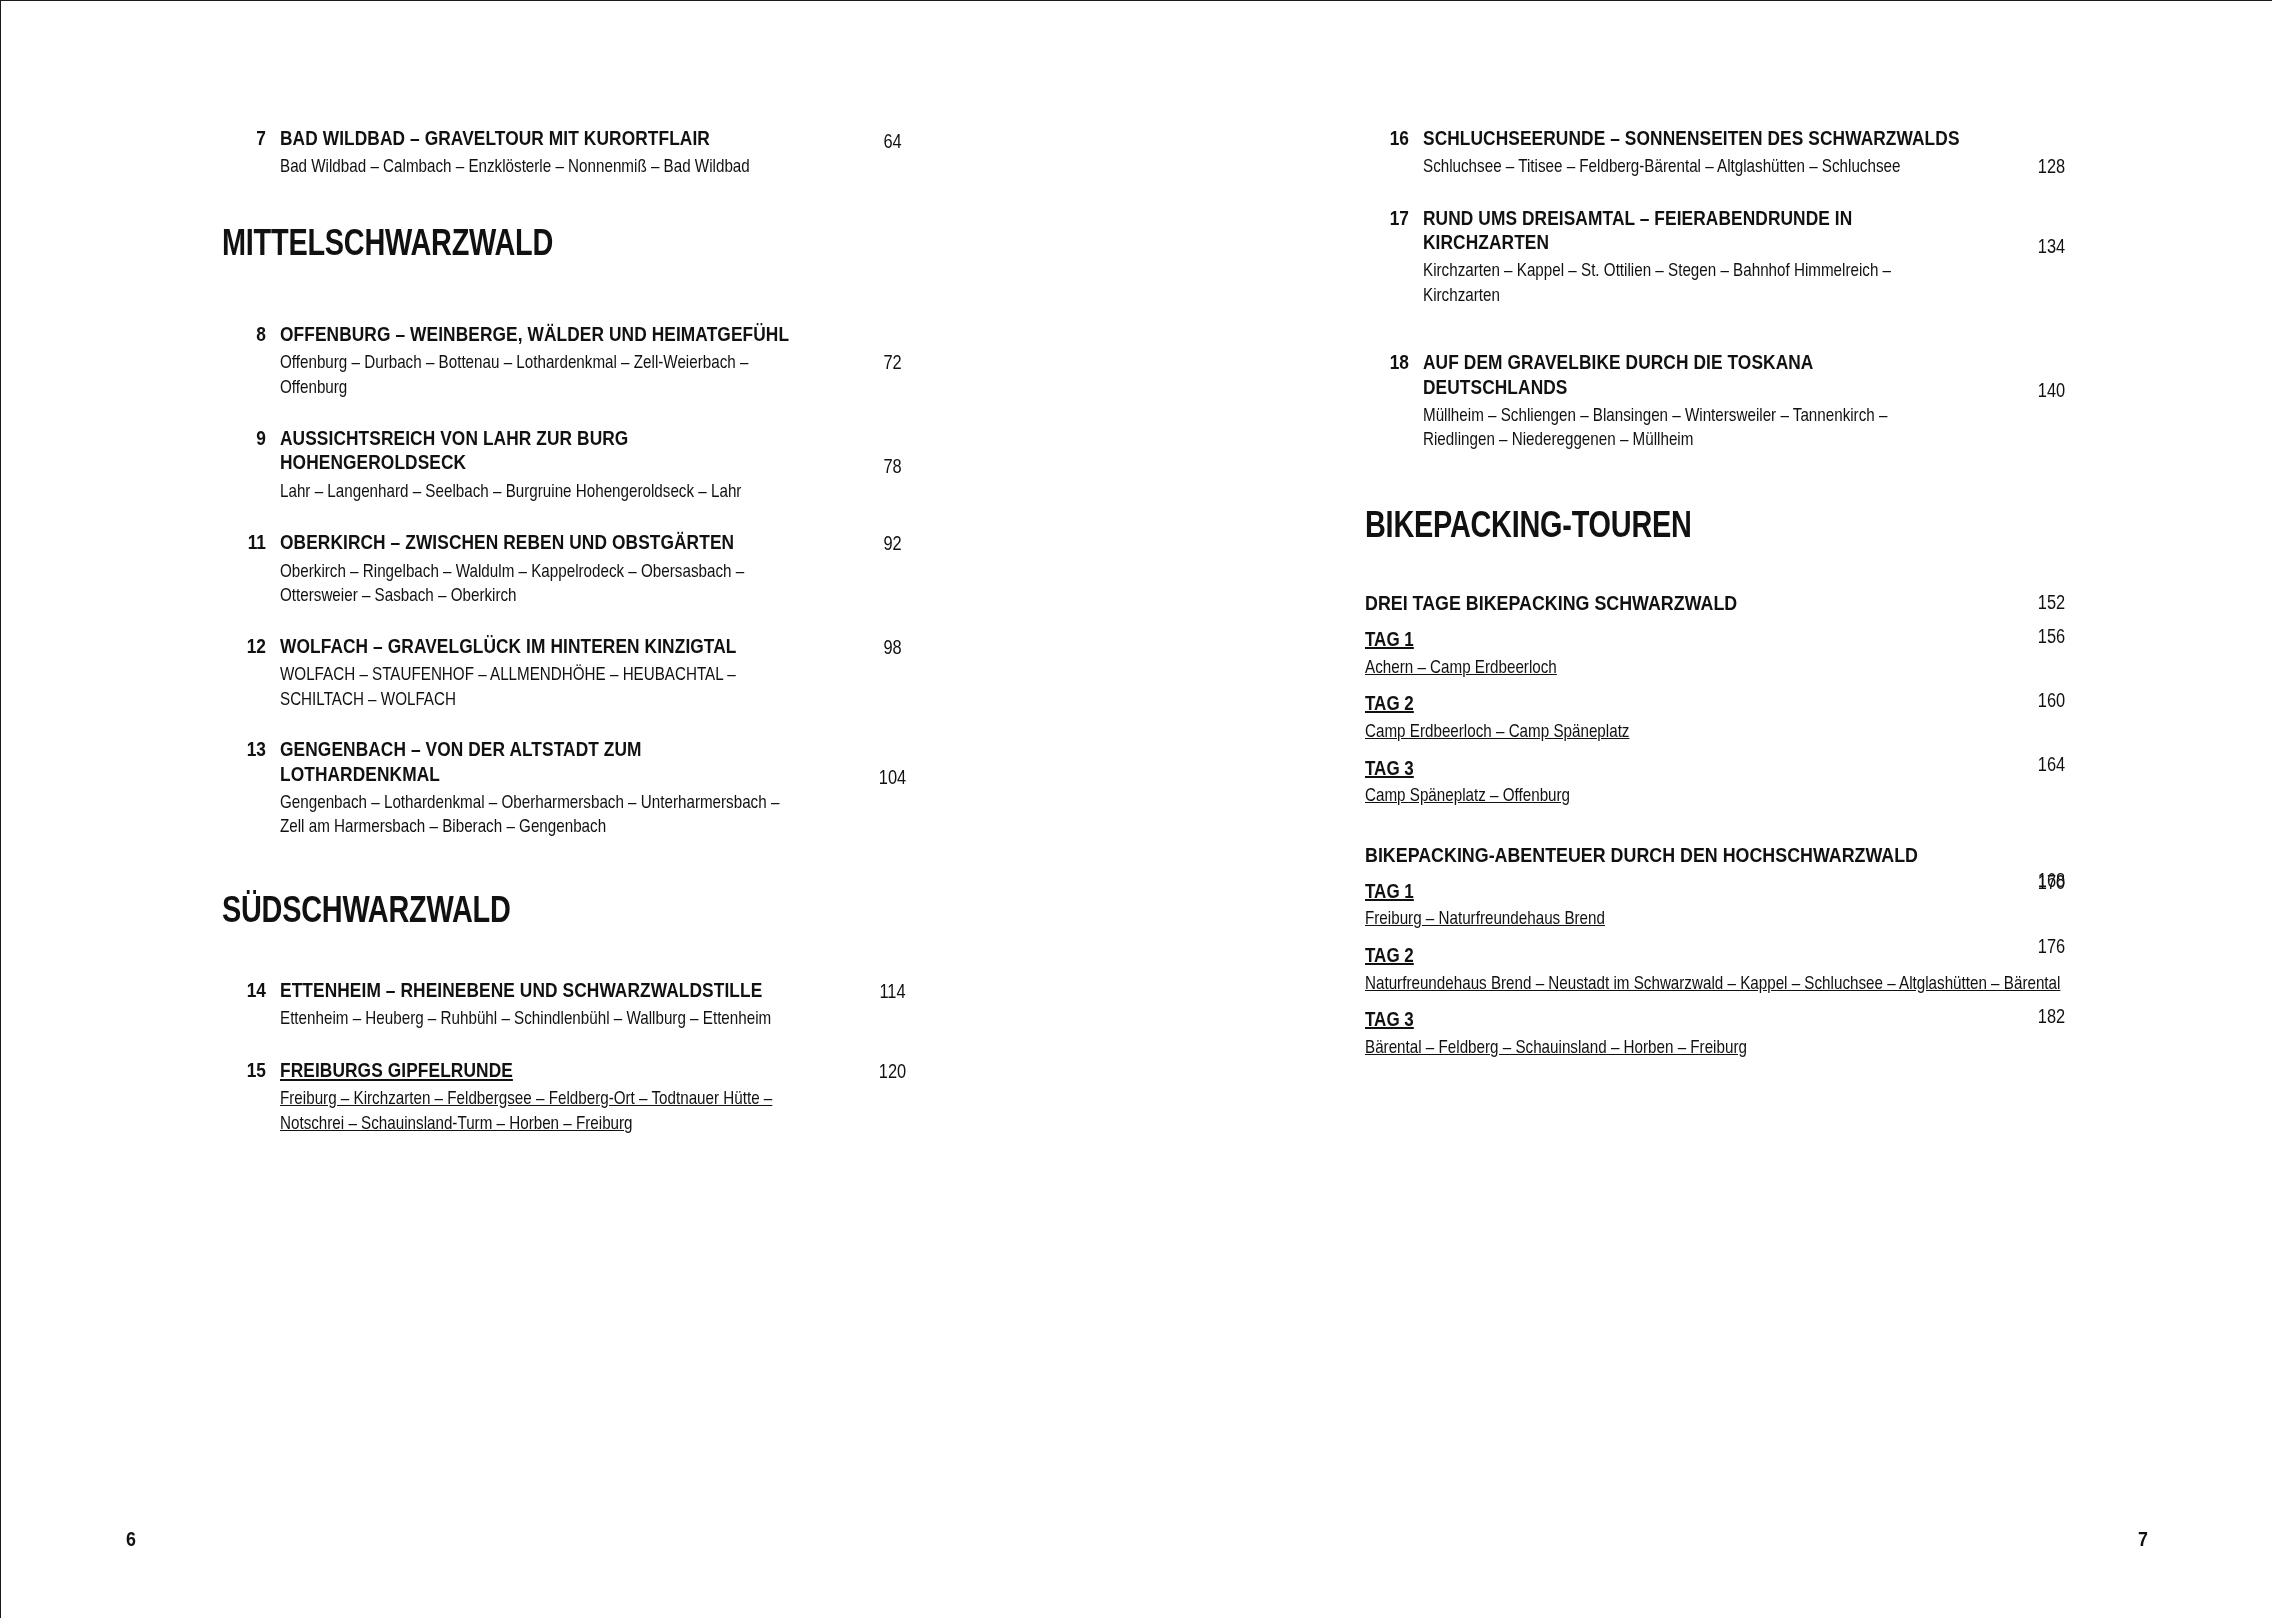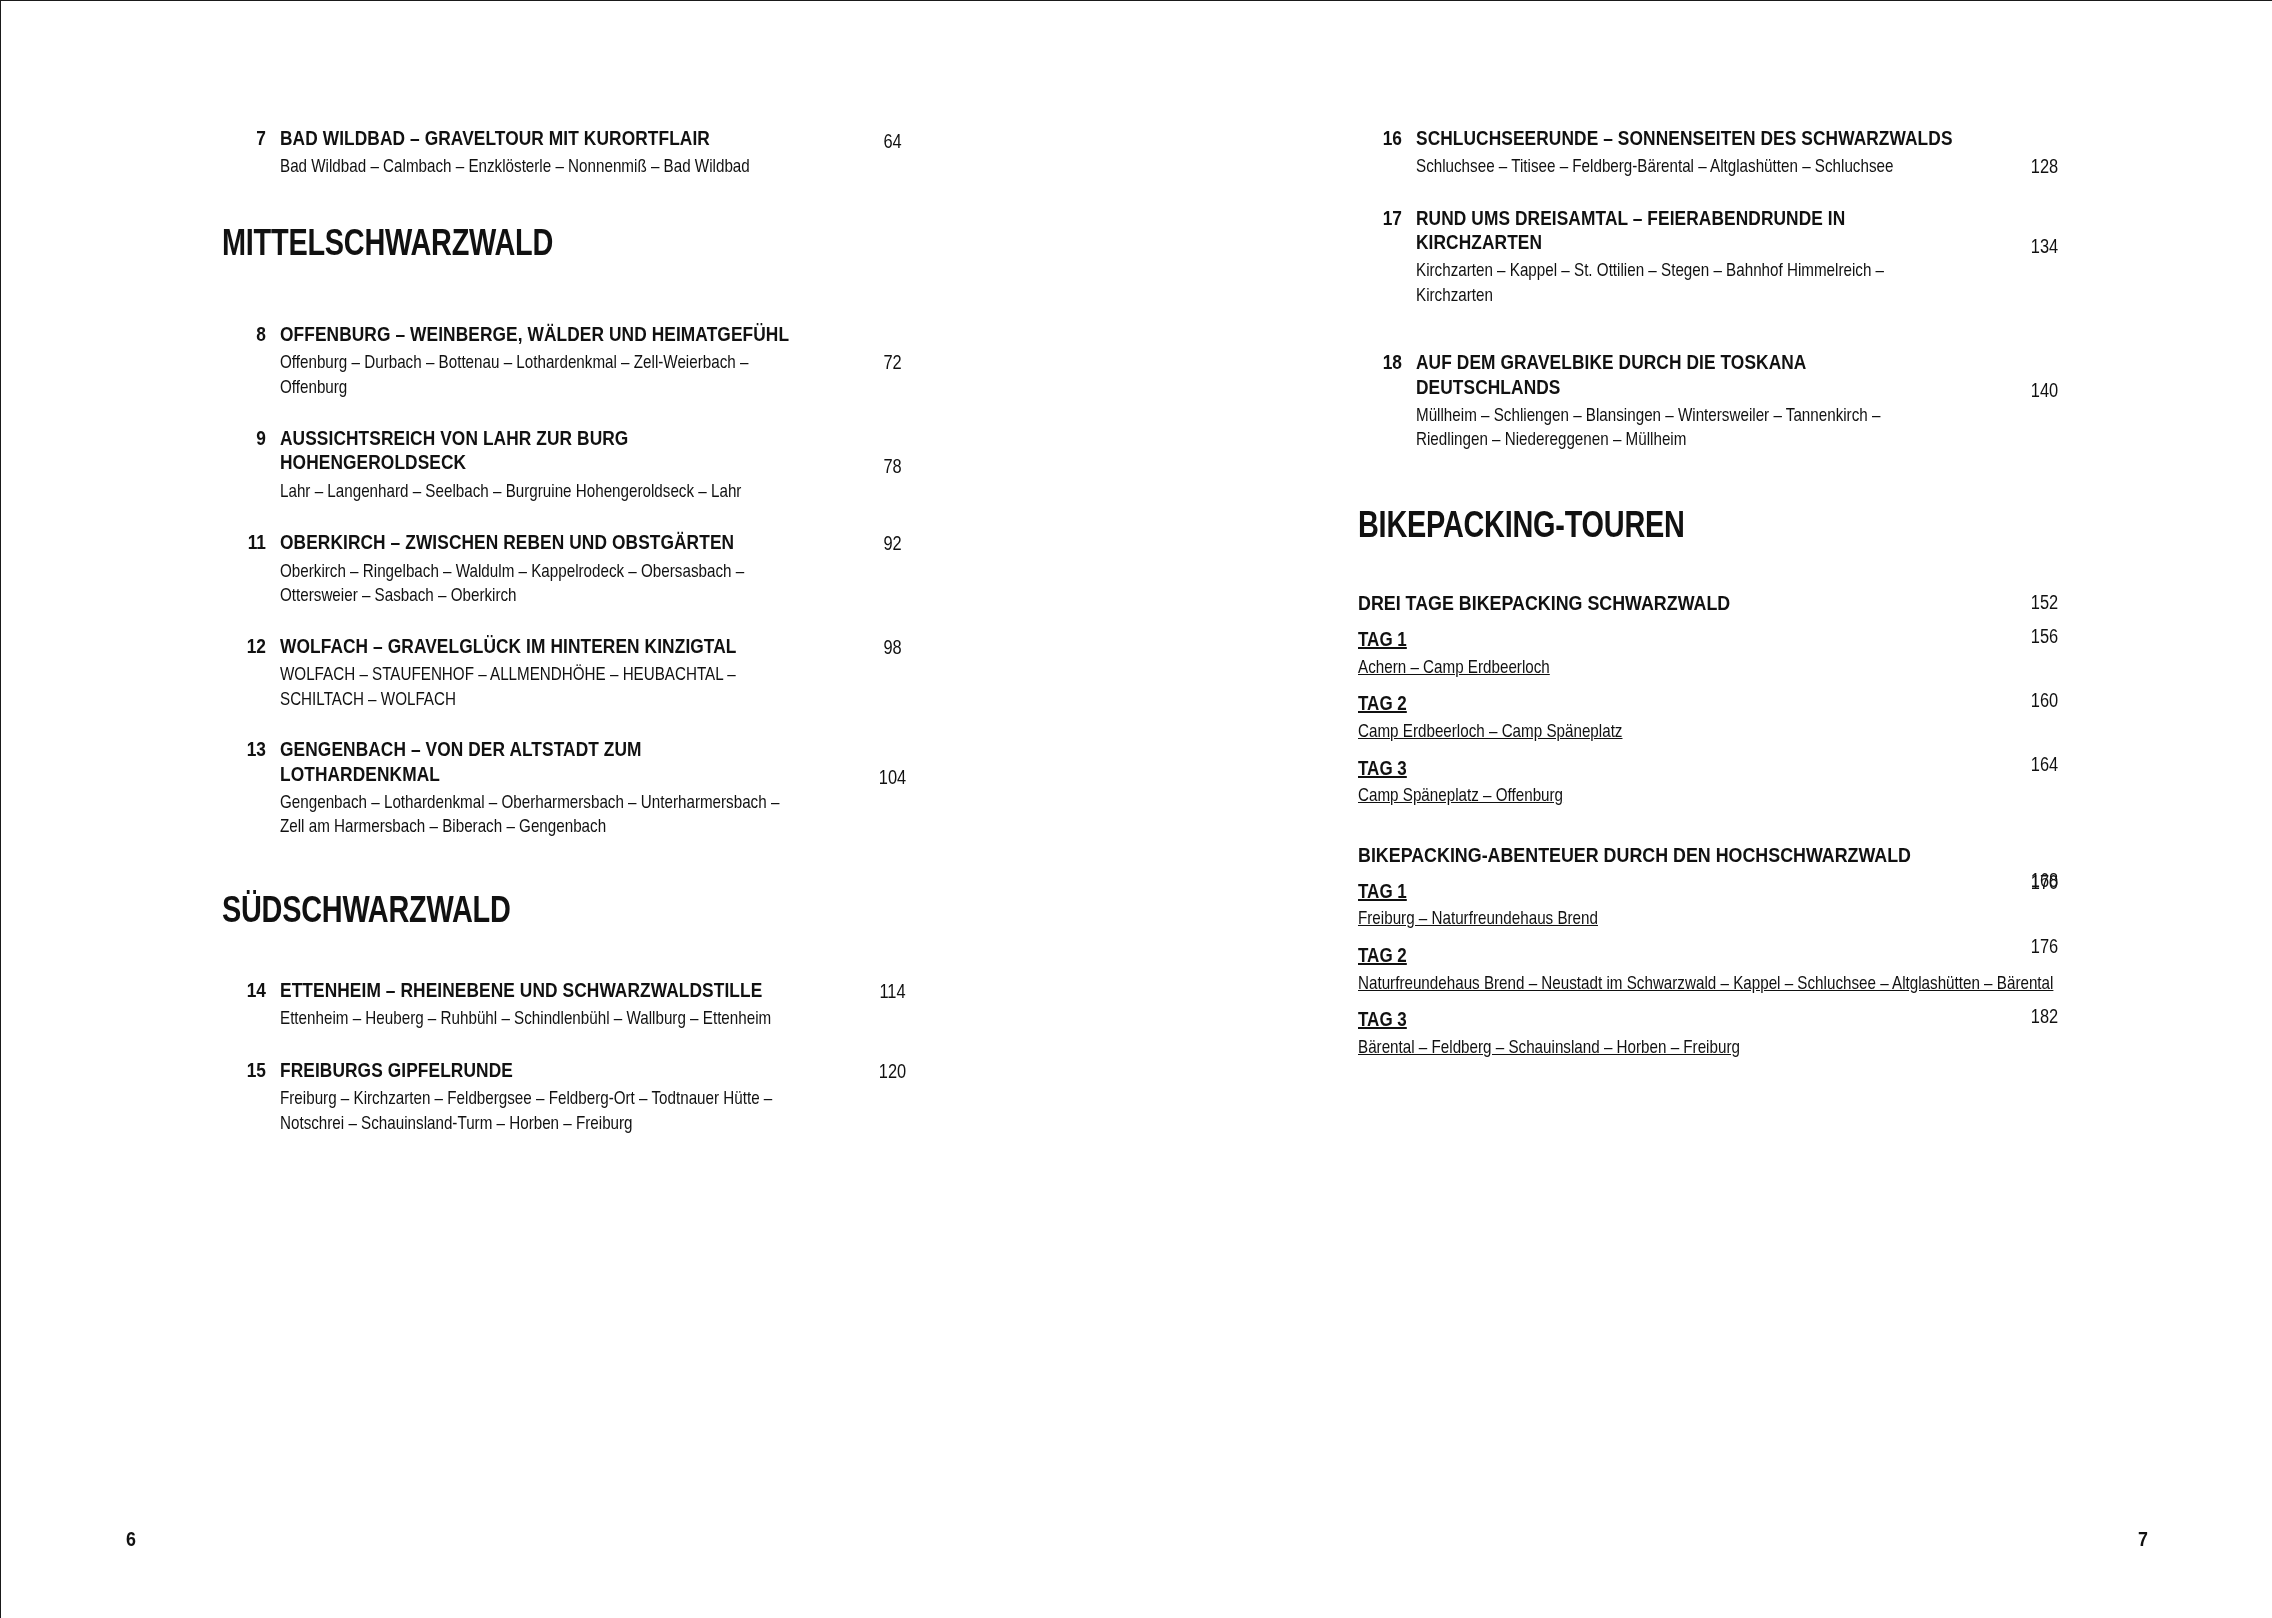--- a/index.html
+++ b/index.html
@@ -30,21 +30,21 @@
     box-sizing: border-box;
   }
   .page-left  { left: 0;      width: 1136px; }
   .page-right { left: 1136px; width: 1136px; }
 
   .col {
     position: absolute;
     top: 125px;
   }
   .page-left  .col { left: 221px; width: 740px; }
-  .page-right .col { left: 221px; width: 752px; }
+  .page-right .col { left: 228px; width: 752px; }
 
   
   .section-heading {
     font-size: 37px;
     font-weight: 700;
     letter-spacing: -0.3px;
     line-height: 1;
     text-transform: uppercase;
     transform: scaleX(0.78);
     transform-origin: left center;
@@ -266,21 +266,21 @@
 
       <div class="entry" style="margin-bottom:27px;">
         <div class="entry-num">14</div>
         <div class="entry-body">
           <div class="entry-title">ETTENHEIM – RHEINEBENE UND SCHWARZWALDSTILLE</div>
           <div class="entry-sub">Ettenheim – Heuberg – Ruhbühl – Schindlenbühl – Wallburg – Ettenheim</div>
         </div>
         <div class="entry-page" style="top:2.9px;">114</div>
       </div>
 
-      <div class="entry" style="margin-bottom:12px;">
+      <div class="entry" style="margin-bottom:12px;text-decoration:underline;">
         <div class="entry-num">15</div>
         <div class="entry-body">
           <div class="entry-title">FREIBURGS GIPFELRUNDE</div>
           <div class="entry-sub">Freiburg – Kirchzarten – Feldbergsee – Feldberg-Ort – Todtnauer Hütte – Notschrei – Schauinsland-Turm – Horben – Freiburg</div>
         </div>
         <div class="entry-page" style="top:2.9px;">120</div>
       </div>
 
     </div>
 

